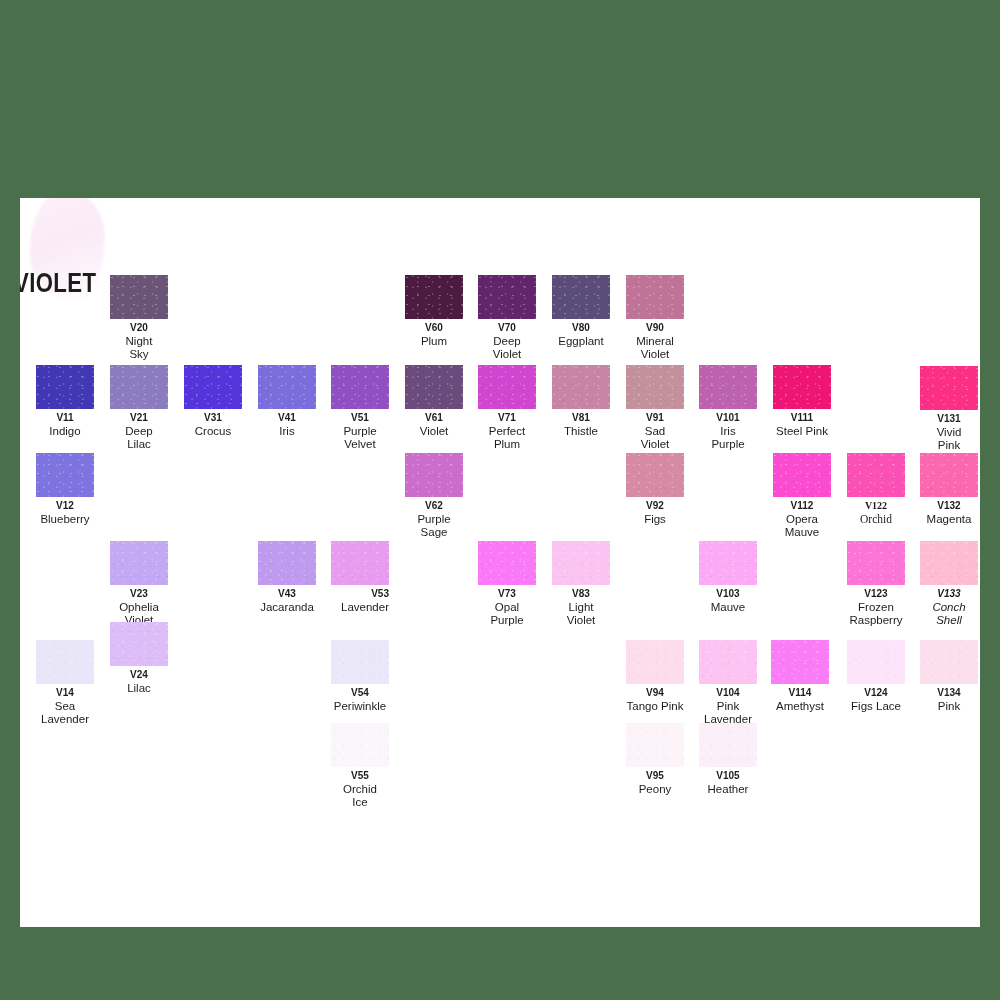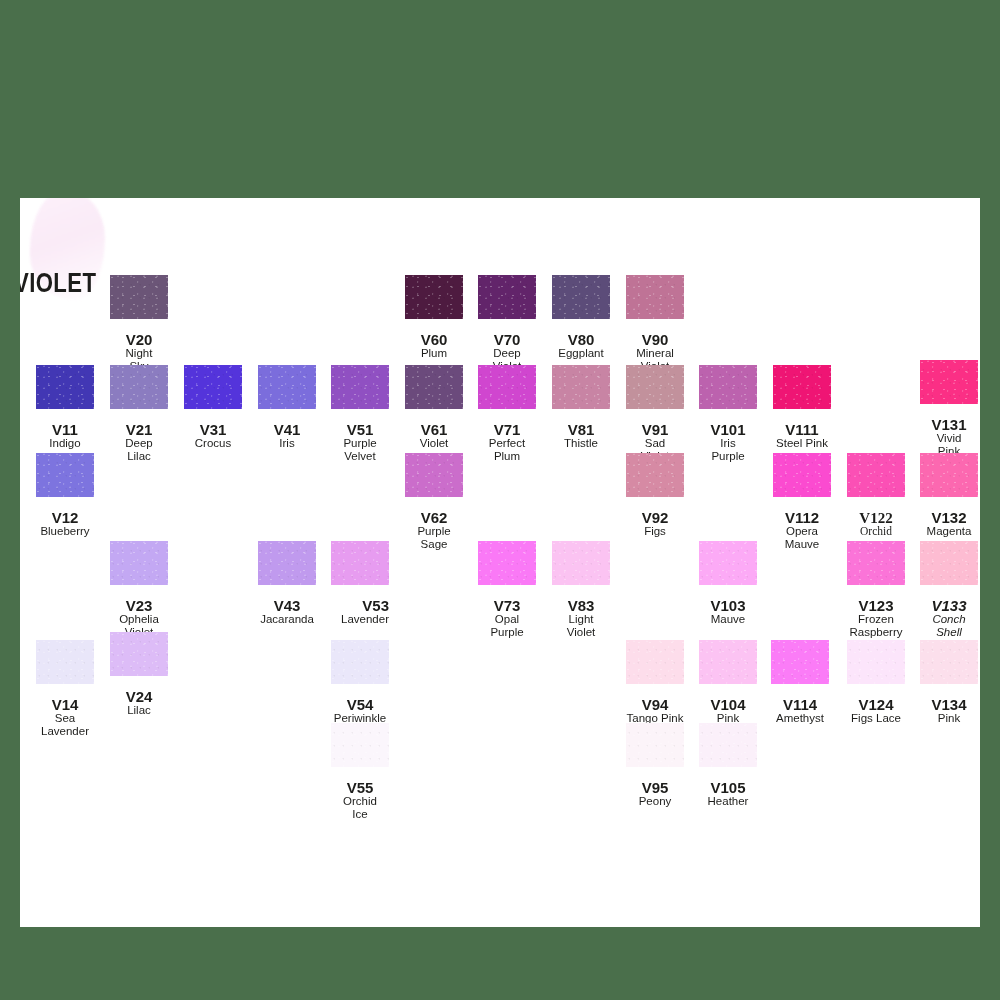--- a/index.html
+++ b/index.html
@@ -70,25 +70,25 @@
     background-image:
       radial-gradient(circle at 18% 28%, rgba(255,255,255,.30) 0.7px, transparent 1.1px),
       radial-gradient(circle at 62% 12%, rgba(255,255,255,.22) 0.7px, transparent 1.1px),
       radial-gradient(circle at 38% 74%, rgba(0,0,0,.05) 0.7px, transparent 1.1px),
       radial-gradient(circle at 84% 58%, rgba(255,255,255,.20) 0.7px, transparent 1.1px);
     background-size: 11px 9px, 13px 11px, 9px 13px, 15px 12px;
     pointer-events: none;
   }
 
   .code {
-    font-size: 15px;
+    font-size: 10px;
     font-weight: bold;
     color: #1d1d1b;
     line-height: 14px;
-    margin-top: 14px;
+    margin-top: 2px;
     white-space: nowrap;
   }
   .name {
     font-size: 11.5px;
     font-weight: normal;
     color: #1d1d1b;
     line-height: 13px;
     white-space: pre-line;
   }
 </style>
@@ -180,21 +180,21 @@
         <div class="swatch" style="background: rgb(188, 98, 174);"></div>
         <div class="code">V101</div>
         <div class="name">Iris
 Purple</div>
       </div>
       <div class="cell" style="left: 753px; top: 167px;">
         <div class="swatch" style="background: rgb(239, 21, 116);"></div>
         <div class="code">V111</div>
         <div class="name">Steel Pink</div>
       </div>
-      <div class="cell" style="left: 900px; top: 162px;">
+      <div class="cell" style="left: 900px; top: 168px;">
         <div class="swatch" style="background: rgb(251, 47, 133);"></div>
         <div class="code">V131</div>
         <div class="name">Vivid
 Pink</div>
       </div>
       <div class="cell" style="left: 16px; top: 255px;">
         <div class="swatch" style="background: rgb(125, 116, 223);"></div>
         <div class="code">V12</div>
         <div class="name">Blueberry</div>
       </div>
@@ -269,21 +269,21 @@
         <div class="code">V133</div>
         <div class="name">Conch
 Shell</div>
       </div>
       <div class="cell" style="left: 16px; top: 442px;">
         <div class="swatch" style="background: rgb(233, 230, 249);"></div>
         <div class="code">V14</div>
         <div class="name">Sea
 Lavender</div>
       </div>
-      <div class="cell" style="left: 90px; top: 434px;">
+      <div class="cell" style="left: 90px; top: 424px;">
         <div class="swatch" style="background: rgb(221, 188, 247);"></div>
         <div class="code">V24</div>
         <div class="name">Lilac</div>
       </div>
       <div class="cell" style="left: 311px; top: 442px;">
         <div class="swatch" style="background: rgb(234, 231, 250);"></div>
         <div class="code">V54</div>
         <div class="name">Periwinkle</div>
       </div>
       <div class="cell" style="left: 606px; top: 442px;">

